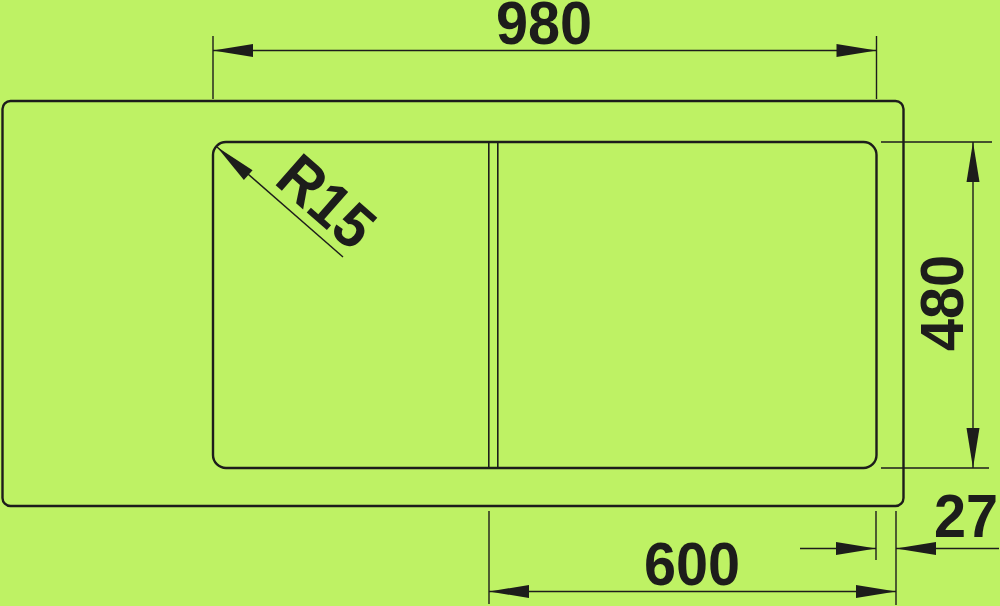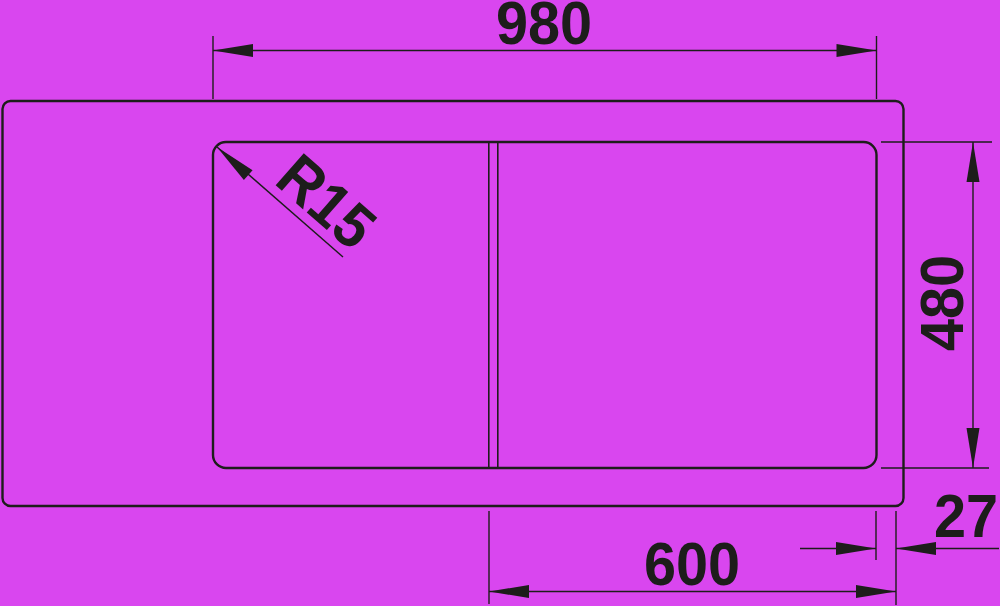--- a/index.html
+++ b/index.html
@@ -4,21 +4,21 @@
 <style>
   html, body {
     margin: 0;
     padding: 0;
     background: #ffffff;
   }
   .stage {
     position: relative;
     width: 1000px;
     height: 606px;
-    background: #d946ef;
+    background: #bef264;
     overflow: hidden;
   }
   svg { display: block; }
   .outline {
     fill: none;
     stroke: #1d1d1b;
     stroke-width: 2.4;
   }
   .divider {
     fill: none;

